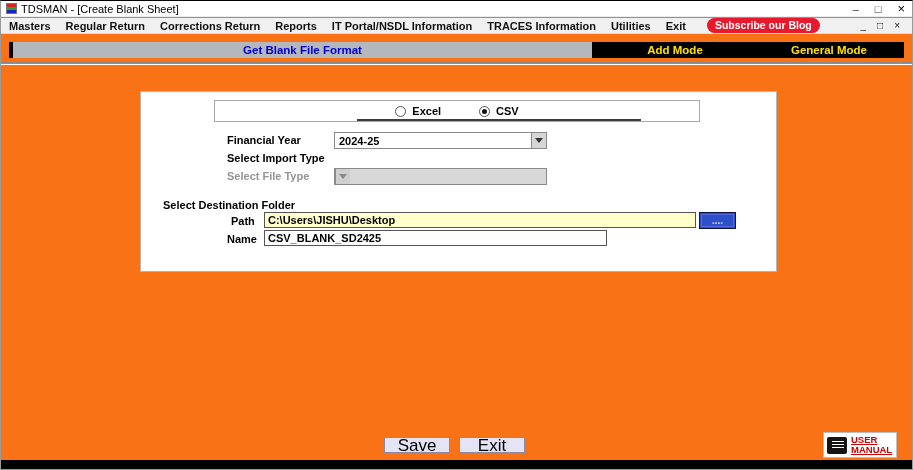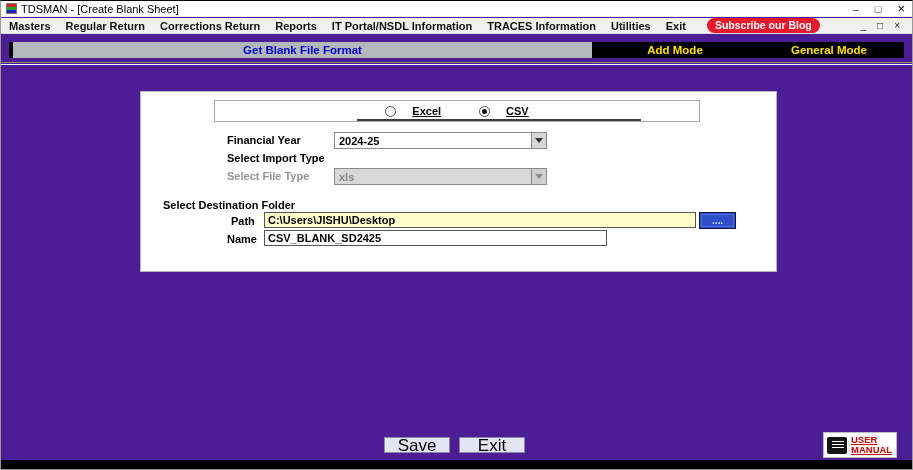--- a/index.html
+++ b/index.html
@@ -1,18 +1,18 @@
 <!DOCTYPE html>
 <html><head>
 <meta charset="utf-8">
 <style>
   * { box-sizing: border-box; margin: 0; padding: 0; }
   body { font-family: "Liberation Sans", sans-serif; background: #d8d8d8; }
   .app {
-    position: relative; width: 913px; height: 470px; background: #4c1d95;
+    position: relative; width: 913px; height: 470px; background: #f97316;
     border: 1px solid #9a9a9a; border-top: 1px solid #000; overflow: hidden;
     font-family: "Liberation Sans", sans-serif;
   }
 
   
   .titlebar {
     position: absolute; top: 0; left: 0; right: 0; height: 16px;
     background: #ffffff; display: flex; align-items: center; padding: 0 5px;
     border-bottom: 1px solid #ececec;
   }
@@ -64,21 +64,21 @@
     background: #fff; border: 1px solid #b4b4b4;
   }
   .radio-box {
     position: absolute; left: 73px; top: 8px; width: 486px; height: 22px;
     border: 1px solid #a8a8a8; display: flex; align-items: center;
     justify-content: center; gap: 38px;
   }
   .radio-underline {
     position: absolute; left: 142px; right: 58px; bottom: 0; height: 2px; background: #3c3c3c;
   }
-  .radio { display: flex; align-items: flex-end; gap: 16px; cursor: default; text-decoration: underline; }
+  .radio { display: flex; align-items: flex-end; gap: 6px; cursor: default; }
   .radio-circle {
     width: 11px; height: 11px; border-radius: 50%; border: 1px solid #555;
     background: #fff; position: relative; display: inline-block;
   }
   .radio-circle.selected::after {
     content: ""; position: absolute; left: 2px; top: 2px; width: 5px; height: 5px;
     border-radius: 50%; background: #111;
   }
   .radio-label { font-size: 11px; font-weight: bold; color: #000; }
 
@@ -210,21 +210,20 @@
     <span class="flabel" style="left:86px; top:42px;">Financial Year</span>
     <div class="combo" style="left:193px; top:40px;">
       <span class="combo-value">2024-25</span>
       <span class="combo-arrow"></span>
     </div>
 
     <span class="flabel" style="left:86px; top:60px;">Select Import Type</span>
 
     <span class="flabel disabled" style="left:86px; top:78px;">Select File Type</span>
     <div class="combo disabled" style="left:193px; top:76px;">
-      <span class="combo-value">xls</span>
       <span class="combo-arrow"></span>
     </div>
 
     <span class="flabel" style="left:22px; top:107px;">Select Destination Folder</span>
 
     <span class="flabel" style="left:90px; top:123px;">Path</span>
     <input class="field path" style="left: 123px; top: 120px; width: 432px;" value="C:\Users\JISHU\Desktop">
     <button class="browse-btn">....</button>
 
     <span class="flabel" style="left:86px; top:141px;">Name</span>

